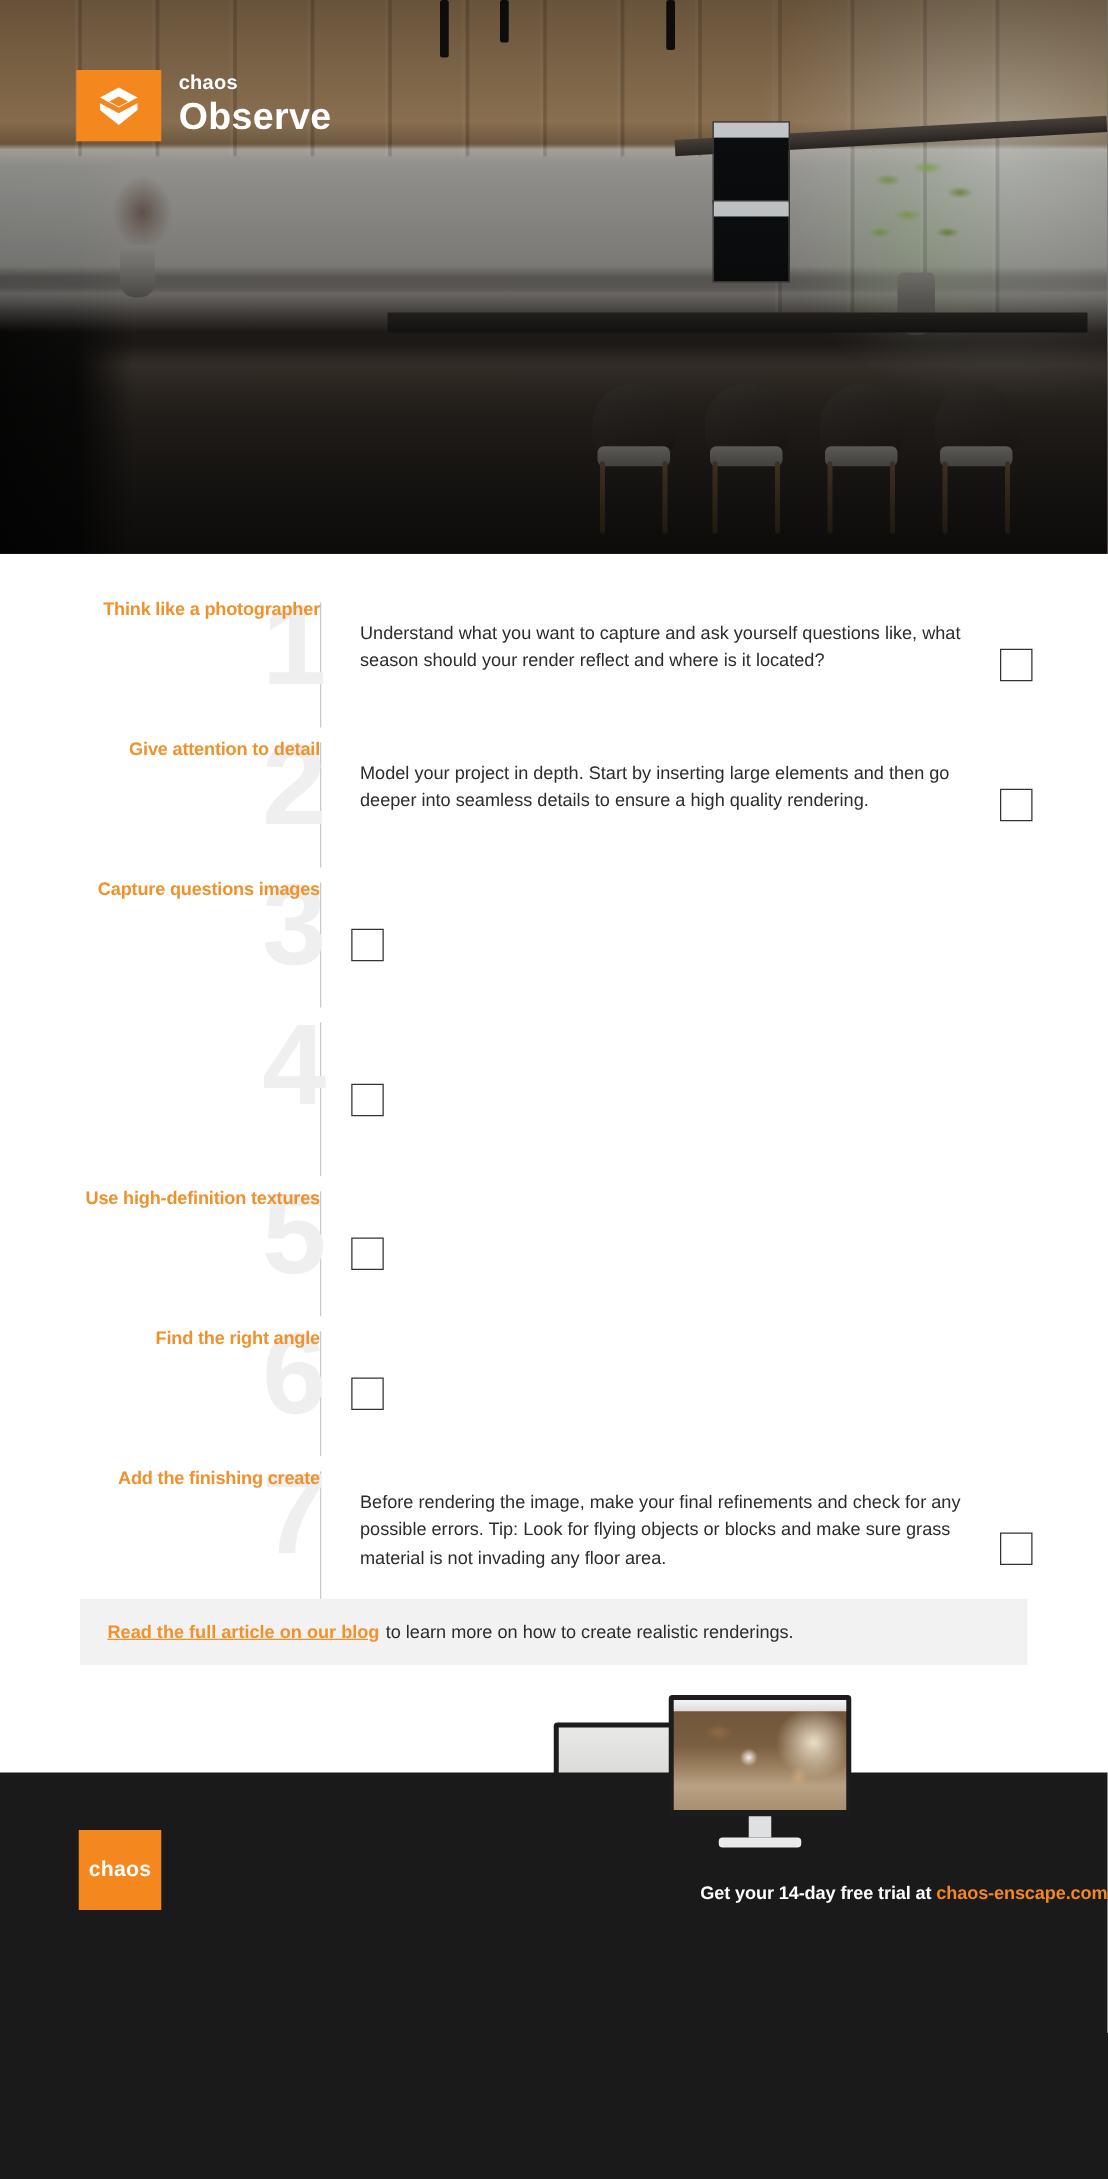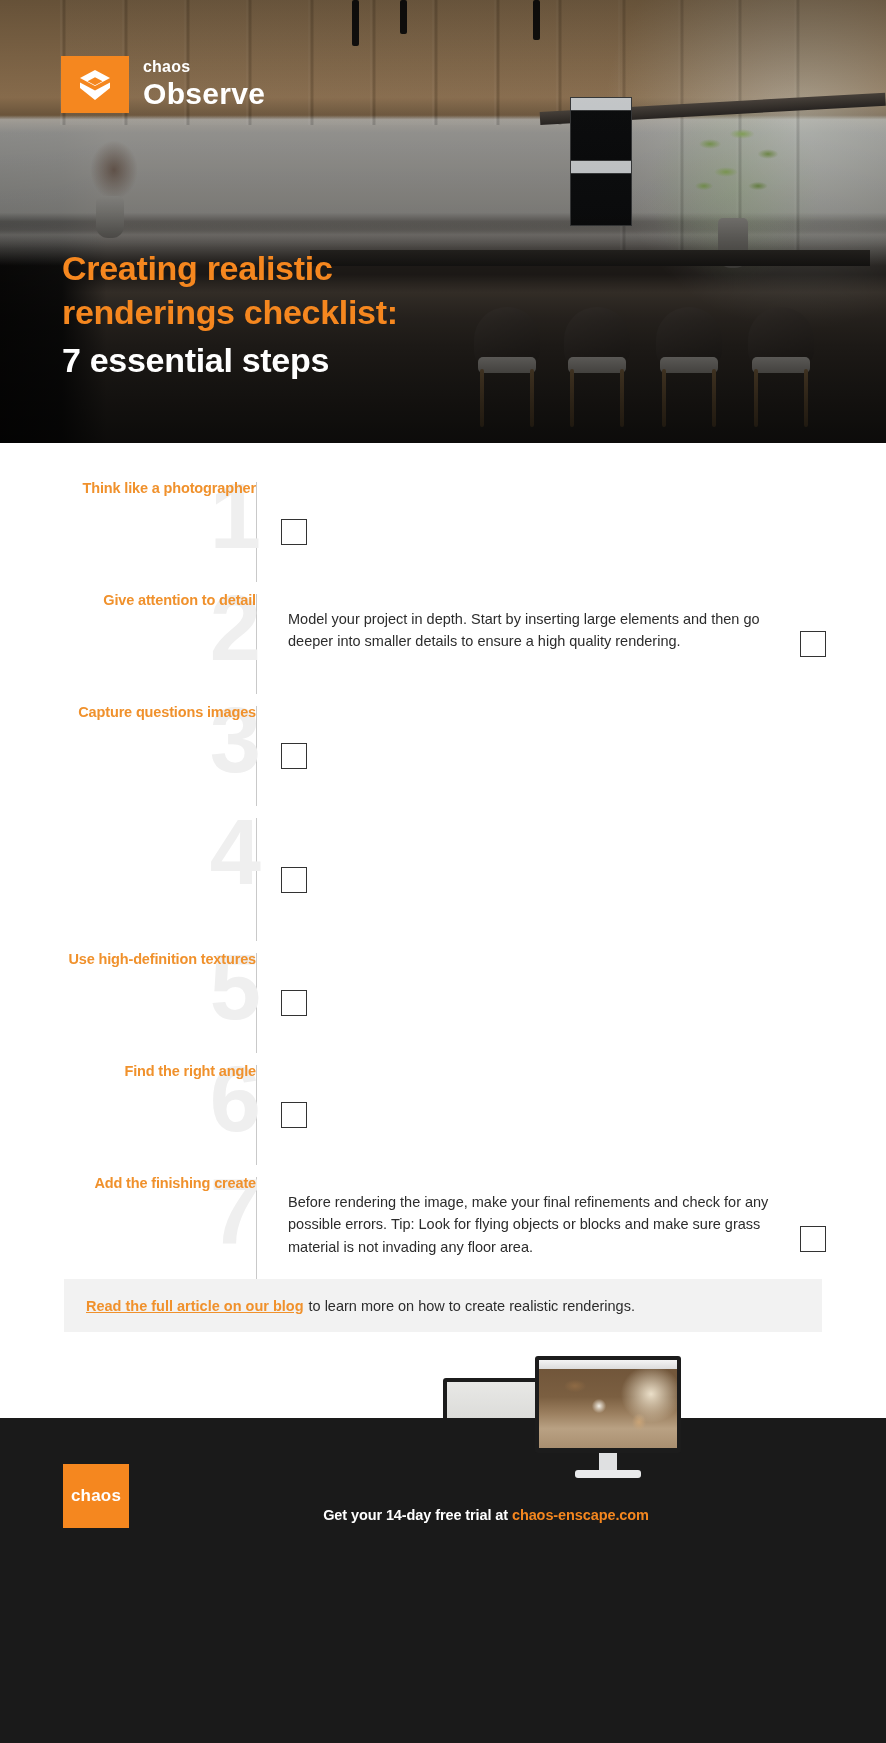--- a/index.html
+++ b/index.html
@@ -224,21 +224,21 @@
     position:absolute; left:0; top:1418px; width:886px; height:325px;
     background:#1A1A1A;
   }
   .chaos-block {
     position:absolute; left:63px; top:1464px; width:66px; height:64px;
     background:#F5871F; display:flex; align-items:center; justify-content:center;
   }
   .chaos-block span { color:#fff; font-size:17px; font-weight:700; letter-spacing:.2px; }
   .trial {
     position:absolute; left:0; top:1507px; width:886px;
-    text-align:center; padding-left:86px;
+    text-align:right; padding-left:86px;
     color:#ffffff; font-size:14.5px; font-weight:800; letter-spacing:-.1px;
   }
   .trial .url { color:#F5871F; }
 </style>
 </head>
 <body>
 
 <div class="hero">
   <div class="hero-photo"></div>
   <div class="hero-slats"></div>
@@ -292,43 +292,39 @@
         <path d="M20 12.2 L27.5 16.2 L20 20.2 L12.5 16.2 Z" fill="#F5871F"></path>
         <path d="M5 17.5 L20 25.5 L35 17.5 L35 23 L20 35 L5 23 Z" fill="#ffffff"></path>
       </svg>
     </div>
     <div class="logo-words">
       <div class="logo-chaos">chaos</div>
       <div class="logo-enscape">Observe</div>
     </div>
   </div>
 
-  <div class="hero-title">
-    <div class="l1">Creating realistic</div>
-    <div class="l2">renderings checklist:</div>
-    <div class="l3">7 essential steps</div>
-  </div>
 </div>
 
 <div class="list" id="list">
     <div class="item" style="min-height: 112px; margin-top: 33px; margin-bottom: 0px;">
       <div class="item-head">
         <div class="ghost-num">1</div>
         <div class="head-text">Think like a photographer</div>
       </div>
       <div class="divider"></div>
+      <div class="item-body">Understand what you want to capture and ask yourself questions like, what season should your render reflect and where is it located?</div>
       <div class="checkbox"></div>
     </div>
     <div class="item" style="min-height: 112px; margin-top: 0px; margin-bottom: 0px;">
       <div class="item-head">
         <div class="ghost-num">2</div>
         <div class="head-text">Give attention to detail</div>
       </div>
       <div class="divider"></div>
-      <div class="item-body">Model your project in depth. Start by inserting large elements and then go deeper into smaller details to ensure a high quality rendering.</div>
+      <div class="item-body">Model your project in depth. Start by inserting large elements and then go deeper into seamless details to ensure a high quality rendering.</div>
       <div class="checkbox"></div>
     </div>
     <div class="item" style="min-height: 112px; margin-top: 0px; margin-bottom: 0px;">
       <div class="item-head">
         <div class="ghost-num">3</div>
         <div class="head-text">Capture questions images</div>
       </div>
       <div class="divider"></div>
       <div class="checkbox"></div>
     </div>

